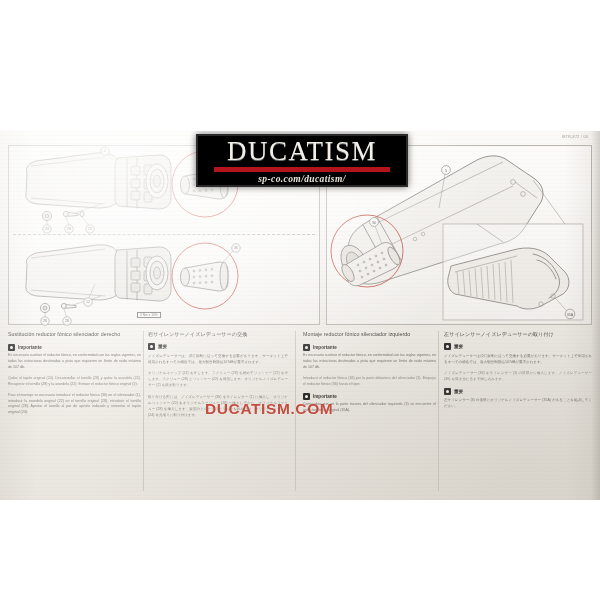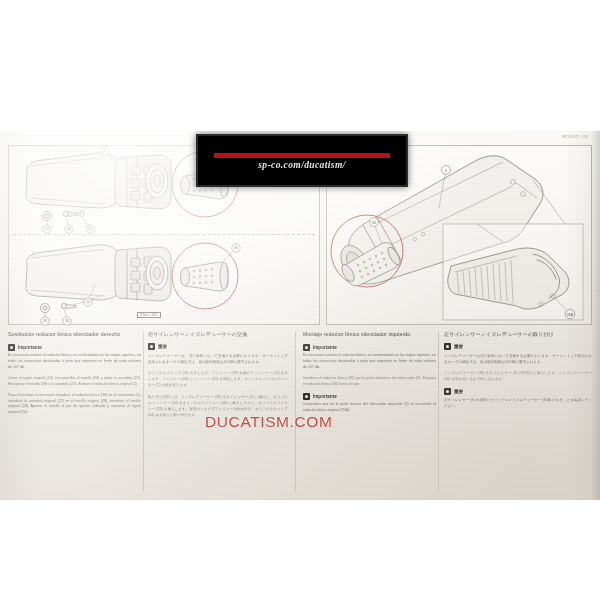--- a/index.html
+++ b/index.html
@@ -97,23 +97,23 @@
     color:#f2efe9;letter-spacing:1.5px;
     text-shadow:0 1px 0 #6b6b6b;
     margin-bottom:1px;
   }
   #wm-logo .wm-bar{width:176px;height:5px;background:#b4131b;margin:1px 0 2px;}
   #wm-logo .wm-sub{
     font-family:"Liberation Serif",serif;
     font-style:italic;font-size:9.5px;color:#e8e4dc;letter-spacing:.4px;font-weight:bold;
   }
   #wm-text{
-    position:absolute;left:205px;top:282px;z-index:62;
+    position:absolute;left:205px;top:269px;z-index:62;
     font-family:"Liberation Sans",sans-serif;
-    font-weight:normal;font-size:15.5px;letter-spacing:.6px;
+    font-weight:bold;font-size:15.5px;letter-spacing:.6px;
     color:#c0392b;opacity:.88;
     text-shadow:0 0 2px rgba(255,255,255,.7);
     white-space:nowrap;
   }
 
   
   .col{position:absolute;top:200px;box-sizing:border-box;}
   #col1{left:8px;  width:133px;}
   #col2{left:148px;width:140px;}
   #col3{left:303px;width:133px;}
@@ -478,19 +478,20 @@
     <div class="note-head">
       <span class="note-box">
           <i></i>
         </span>
       <span class="note-label jp">重要</span>
     </div>
     <p class="body jp">左サイレンサー (3) の後部にオリジナルノイズレデューサー (35A) があることを確認してください。</p>
   </div>
 
   <div id="wm-logo">
+    <div class="wm-title">DUCATISM</div>
     <div class="wm-bar"></div>
     <div class="wm-sub">sp-co.com/ducatism/</div>
   </div>
 
   <div id="wm-text">DUCATISM.COM</div>
 
 </div>
 
 </body></html>

